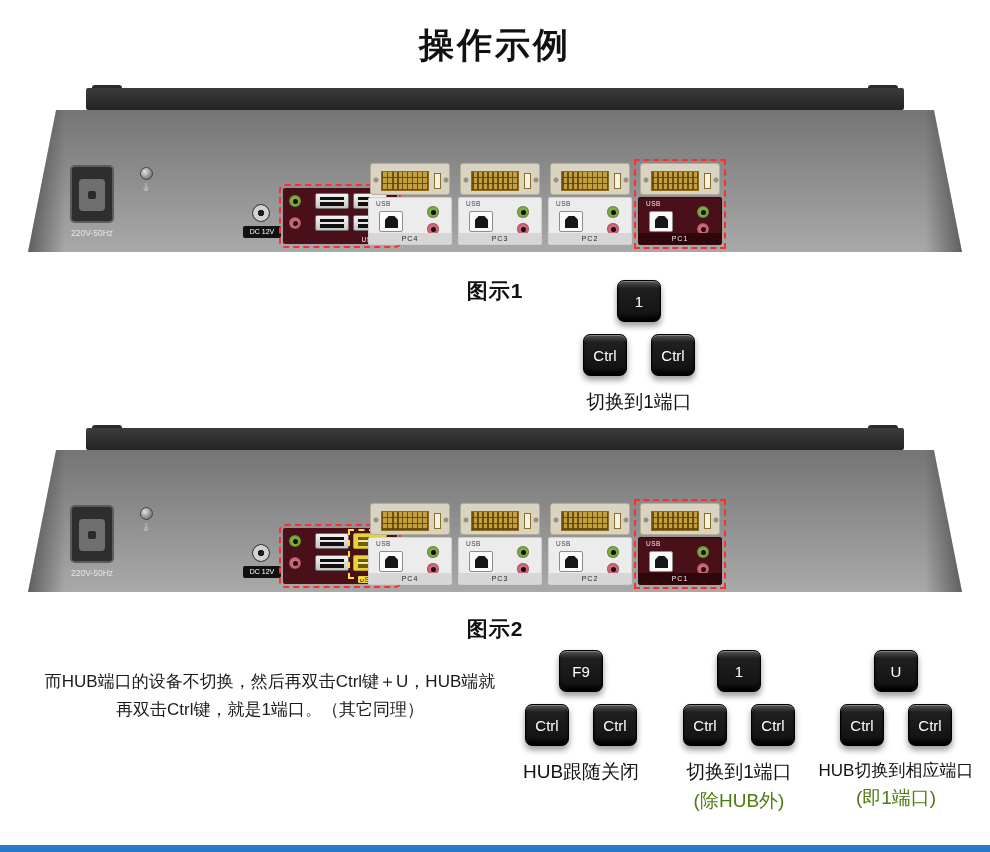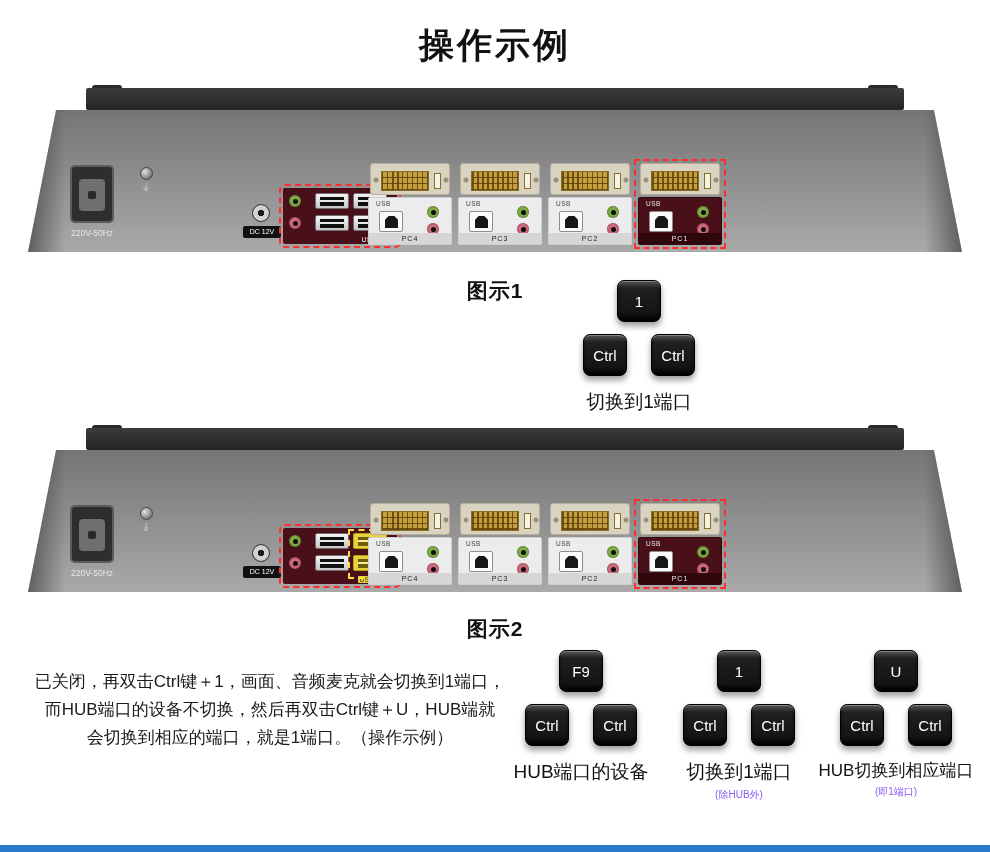--- a/index.html
+++ b/index.html
@@ -94,21 +94,21 @@
            font-size:17px; color:#1a1a1a; line-height:28px; }
 
   
   .kgroup { position:absolute; width:170px; display:flex; flex-direction:column; align-items:center; }
   .key { width:44px; height:42px; border-radius:7px; border:1px solid #000;
          background:linear-gradient(180deg,#565656 0%,#202020 18%,#141414 80%,#000 100%);
          box-shadow:0 4px 6px rgba(0,0,0,.4), inset 0 1px 0 rgba(255,255,255,.3), inset 0 -2px 3px rgba(0,0,0,.6);
          color:#fff; display:flex; align-items:center; justify-content:center; font-size:15px; }
   .krow { display:flex; gap:24px; margin-top:12px; }
   .kcap { margin-top:13px; font-size:19px; color:#111; font-weight:500; white-space:nowrap; }
-  .ksub { margin-top:3px; font-size:10px; color:#8b5cf6; white-space:nowrap; }
+  .ksub { margin-top:3px; font-size:19px; color:#4d7c0f; white-space:nowrap; }
 
   .footer { position:absolute; left:0; right:0; bottom:0; height:7px; background:#2878cc; }
 </style>
 </head>
 <body>
 
 <div class="page">
 
   <div class="title">操作示例</div>
 
@@ -261,21 +261,21 @@
   </div>
 
   <div class="figcap" style="top:615px">图示2</div>
 
   <div class="kgroup" style="left:496px;top:650px">
     <div class="key">F9</div>
     <div class="krow">
       <div class="key">Ctrl</div>
       <div class="key">Ctrl</div>
     </div>
-    <div class="kcap">HUB端口的设备</div>
+    <div class="kcap">HUB跟随关闭</div>
   </div>
 
   <div class="kgroup" style="left:654px;top:650px">
     <div class="key">1</div>
     <div class="krow">
       <div class="key">Ctrl</div>
       <div class="key">Ctrl</div>
     </div>
     <div class="kcap">切换到1端口</div>
     <div class="ksub">(除HUB外)</div>
@@ -285,20 +285,19 @@
     <div class="key">U</div>
     <div class="krow">
       <div class="key">Ctrl</div>
       <div class="key">Ctrl</div>
     </div>
     <div class="kcap" style="font-size:17px">HUB切换到相应端口</div>
     <div class="ksub">(即1端口)</div>
   </div>
 
   <div class="note2">
-    <div>已关闭，再双击Ctrl键＋1，画面、音频麦克就会切换到1端口，</div>
     <div>而HUB端口的设备不切换，然后再双击Ctrl键＋U，HUB端就</div>
-    <div>会切换到相应的端口，就是1端口。（操作示例）</div>
+    <div>再双击Ctrl键，就是1端口。（其它同理）</div>
   </div>
 
   <div class="footer"></div>
 
 </div>
 
 </body></html>

